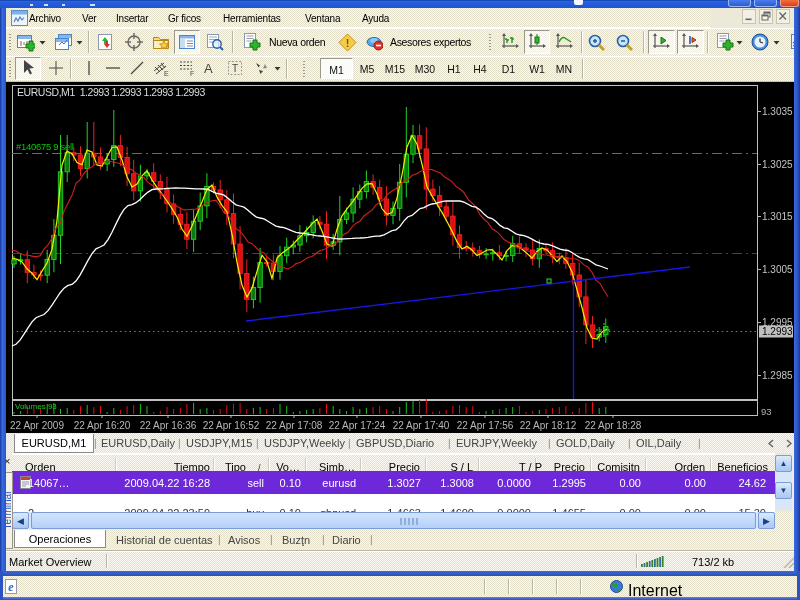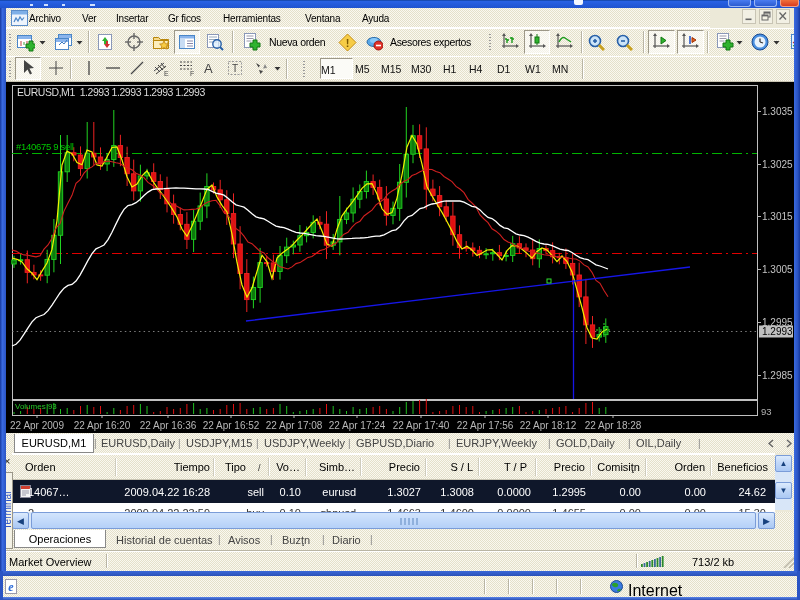--- a/index.html
+++ b/index.html
@@ -2,21 +2,21 @@
 <html><head><meta charset="utf-8"><style>
 *{margin:0;padding:0;box-sizing:border-box}
 html,body{width:800px;height:600px;overflow:hidden}
 body{font-family:"Liberation Sans",sans-serif;position:relative;background:#ece9d8}
 .abs{position:absolute}
 .dz{background-image:conic-gradient(#faf8f0 25%,#e4e0ca 25% 50%,#faf8f0 50% 75%,#e4e0ca 75%);background-size:2px 2px}
 .sep1{position:absolute;width:2px;border-left:1px solid #b9b5a4;border-right:1px solid #fff}
 .grip{position:absolute;width:3px;background-image:repeating-linear-gradient(#999 0 1px,transparent 1px 3px);background-size:2px 100%;background-repeat:no-repeat}
 .pressed{border:1px solid;border-color:#9d9888 #fff #fff #9d9888;background:rgba(255,255,255,.55)}
 .menu-item{position:absolute;top:5px;font-size:10px;letter-spacing:-0.2px;color:#000}
-.tfb{position:absolute;top:2px;height:21px;font-size:10.5px;color:#111;text-align:left;padding-top:5px}
+.tfb{position:absolute;top:2px;height:21px;font-size:10.5px;color:#111;text-align:center;padding-top:5px}
 .tfb.on{background:#fbfbf7;border:1px solid;border-color:#9d9888 #fff #fff #9d9888}
 svg{display:block}
 .colsep{position:absolute;top:3px;bottom:3px;width:2px;border-left:1px solid #cfccbd;border-right:1px solid #fff}
 .hd{position:absolute;top:0;height:100%;font-size:11px;color:#000;padding-top:6px}
 .cell{position:absolute;font-size:11px;white-space:nowrap}
 .xpbtn{position:absolute;border:1px solid #7a9cd8;border-radius:2px;background:linear-gradient(#dcebfd,#c2d8f8 45%,#aac8f4)}
 .arrowglyph{position:absolute;left:0;top:0;width:100%;height:100%;display:flex;align-items:center;justify-content:center;font-size:8px;color:#17417e}
 </style></head>
 <body>
 
@@ -652,28 +652,28 @@
       <div class="colsep" style="left:578px"></div>
       <div class="colsep" style="left:633px"></div>
       <div class="colsep" style="left:698px"></div>
       <div class="hd" style="left:13px">Orden</div>
       <div class="hd" style="right:565px">Tiempo</div>
       <div class="hd" style="right:529px">Tipo</div>
       <div class="hd" style="right:475px">Vo…</div>
       <div class="hd" style="right:420px">Simb…</div>
       <div class="hd" style="right:355px">Precio</div>
       <div class="hd" style="right:302px">S / L</div>
-      <div class="hd" style="right:248px">T / P</div>
+      <div class="hd" style="right:233px">T / P</div>
       <div class="hd" style="right:190px">Precio</div>
       <div class="hd" style="right:135px">Comisiţn</div>
       <div class="hd" style="right:70px">Orden</div>
       <div class="hd" style="right:7px">Beneficios</div>
       <div class="abs" style="left:246px;top:8px;font-size:9px;color:#333">/</div>
     </div>
-    <div class="abs" style="left:6px;top:27px;width:763px;height:23px;background:#0f172a;color:#fff">
+    <div class="abs" style="left:6px;top:18px;width:763px;height:23px;background:#6d28d9;color:#fff">
       <svg class="abs" style="left:8px;top:5px" width="11" height="13" viewBox="0 0 11 13">
         <rect x="0.5" y="0.5" width="10" height="12" fill="#f4f4f4" stroke="#889"></rect>
         <rect x="1" y="1" width="9" height="3" fill="#d04030"></rect>
         <line x1="2" y1="6" x2="9" y2="6" stroke="#99a"></line>
         <line x1="2" y1="8" x2="9" y2="8" stroke="#99a"></line>
         <line x1="2" y1="10" x2="6" y2="10" stroke="#99a"></line>
       </svg>
       <div class="cell" style="left:16px;top:6px">14067…</div>
       <div class="cell" style="right:565px;top:6px">2009.04.22 16:28</div>
       <div class="cell" style="right:511px;top:6px">sell</div>

